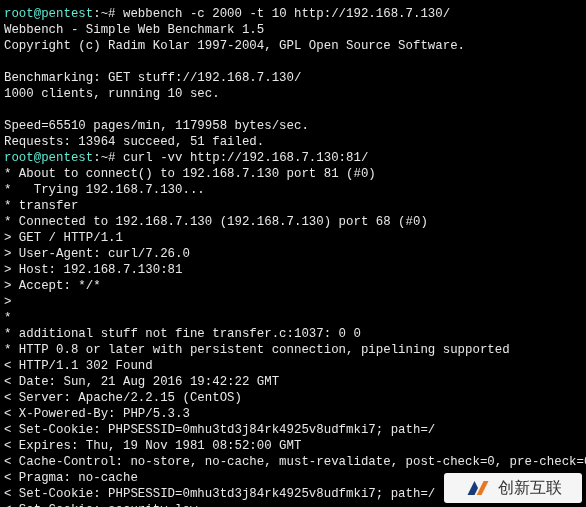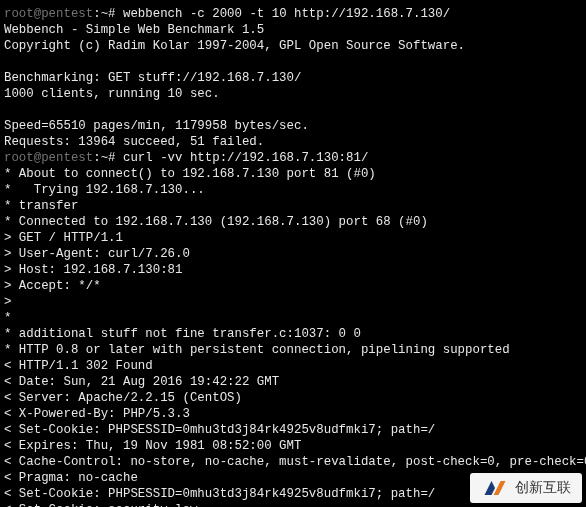--- a/index.html
+++ b/index.html
@@ -16,34 +16,34 @@
     font-size: 12.4px;
     line-height: 16px;
     color: #e8e8e8;
     white-space: pre;
     padding: 6px 0 0 4px;
     background: #000;
     width: 582px;
     height: 501px;
     box-sizing: border-box;
   }
-  .prompt { color: #737373; }
+  .prompt { color: #5eead4; }
   .white  { color: #e8e8e8; }
   .watermark {
     position: absolute;
     right: 4px;
     bottom: 4px;
     background: rgba(255,255,255,0.96);
     border-radius: 3px;
-    padding: 4px 11px;
+    padding: 4px 20px;
     display: flex;
     align-items: center;
     gap: 6px;
     font-family: "Helvetica Neue", Arial, sans-serif;
-    font-size: 14px;
+    font-size: 16px;
     color: #333;
   }
   .wm-logo {
     width: 28px;
     height: 22px;
     flex-shrink: 0;
   }
 </style>
 </head>
 <body>

